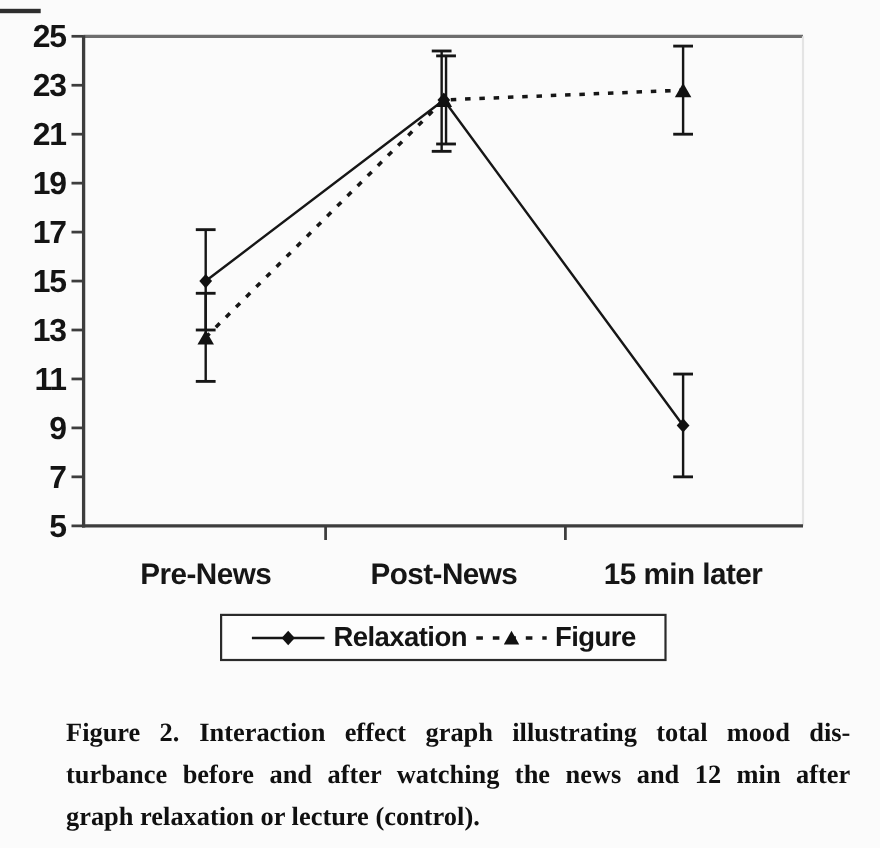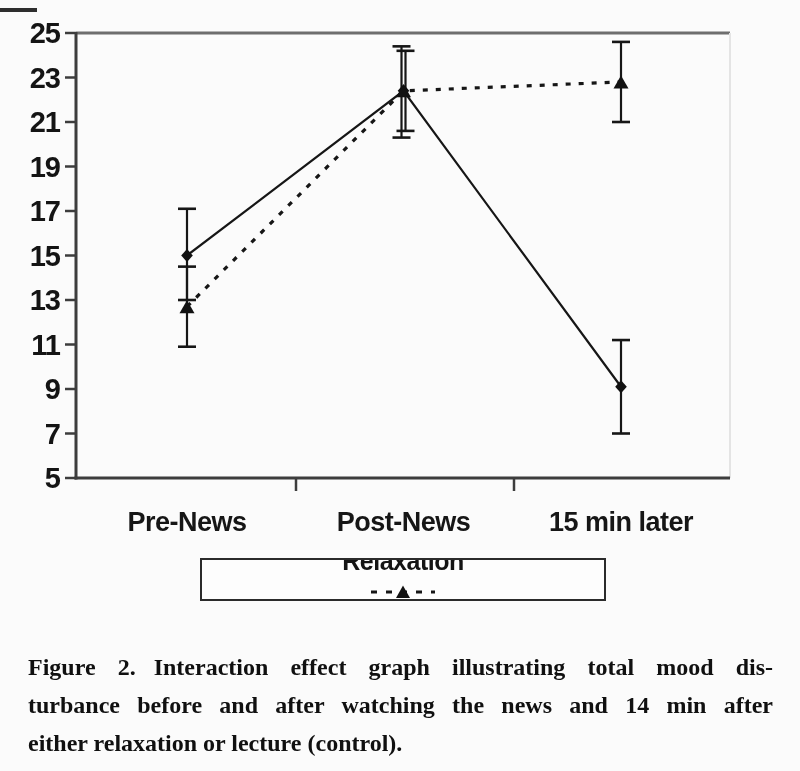--- a/index.html
+++ b/index.html
@@ -23,33 +23,33 @@
   .xlabel{
     font-family:"Liberation Sans",sans-serif;
     font-weight:bold;font-size:27px;letter-spacing:-0.5px;fill:#161616;
   }
   .legend{
     position:absolute;left:200px;top:558px;width:406px;height:43px;
     box-sizing:border-box;
     border:2px solid #2b2b2b;
     background:#fdfdfd;
     display:flex;align-items:center;justify-content:center;
-    gap:7px;white-space:nowrap;overflow:hidden;flex-direction:column;
+    gap:7px;white-space:nowrap;overflow:hidden;
   }
   .legend-label{
     font-weight:bold;font-size:25px;letter-spacing:-0.5px;color:#141414;
     font-family:"Liberation Sans",sans-serif;
   }
   .legend-sample{display:inline-flex;align-items:center;}
   .caption{
     position:absolute;left:28px;top:648px;width:745px;
     font-family:"Liberation Serif",serif;
     font-weight:bold;font-size:24px;line-height:38px;color:#101010;
   }
-  .cap-line{white-space:normal;}
+  .cap-line{white-space:normal;margin-left:32px;}
   .cap-justify{text-align:justify;text-align-last:justify;}
   .figure-gap{display:inline-block;width:18px;}
 </style>
 </head>
 <body>
 
 <div class="stage">
 
   <div class="page-artifact"></div>
 
@@ -127,17 +127,17 @@
         <path d="M33 2.5 L40 15 L26 15 Z" fill="#111"></path>
       </svg>
     </span>
     <span class="legend-label">Figure</span>
   </div>
 
   <div class="caption">
     <div class="cap-line cap-justify">
       <span>Figure 2.</span><span class="figure-gap"></span><span>Interaction effect graph illustrating total mood dis-</span>
     </div>
-    <div class="cap-line cap-justify">turbance before and after watching the news and 14 min after</div>
-    <div class="cap-line">either relaxation or lecture (control).</div>
+    <div class="cap-line cap-justify">turbance before and after watching the news and 12 min after</div>
+    <div class="cap-line">graph relaxation or lecture (control).</div>
   </div>
 
 </div>
 
 </body></html>

